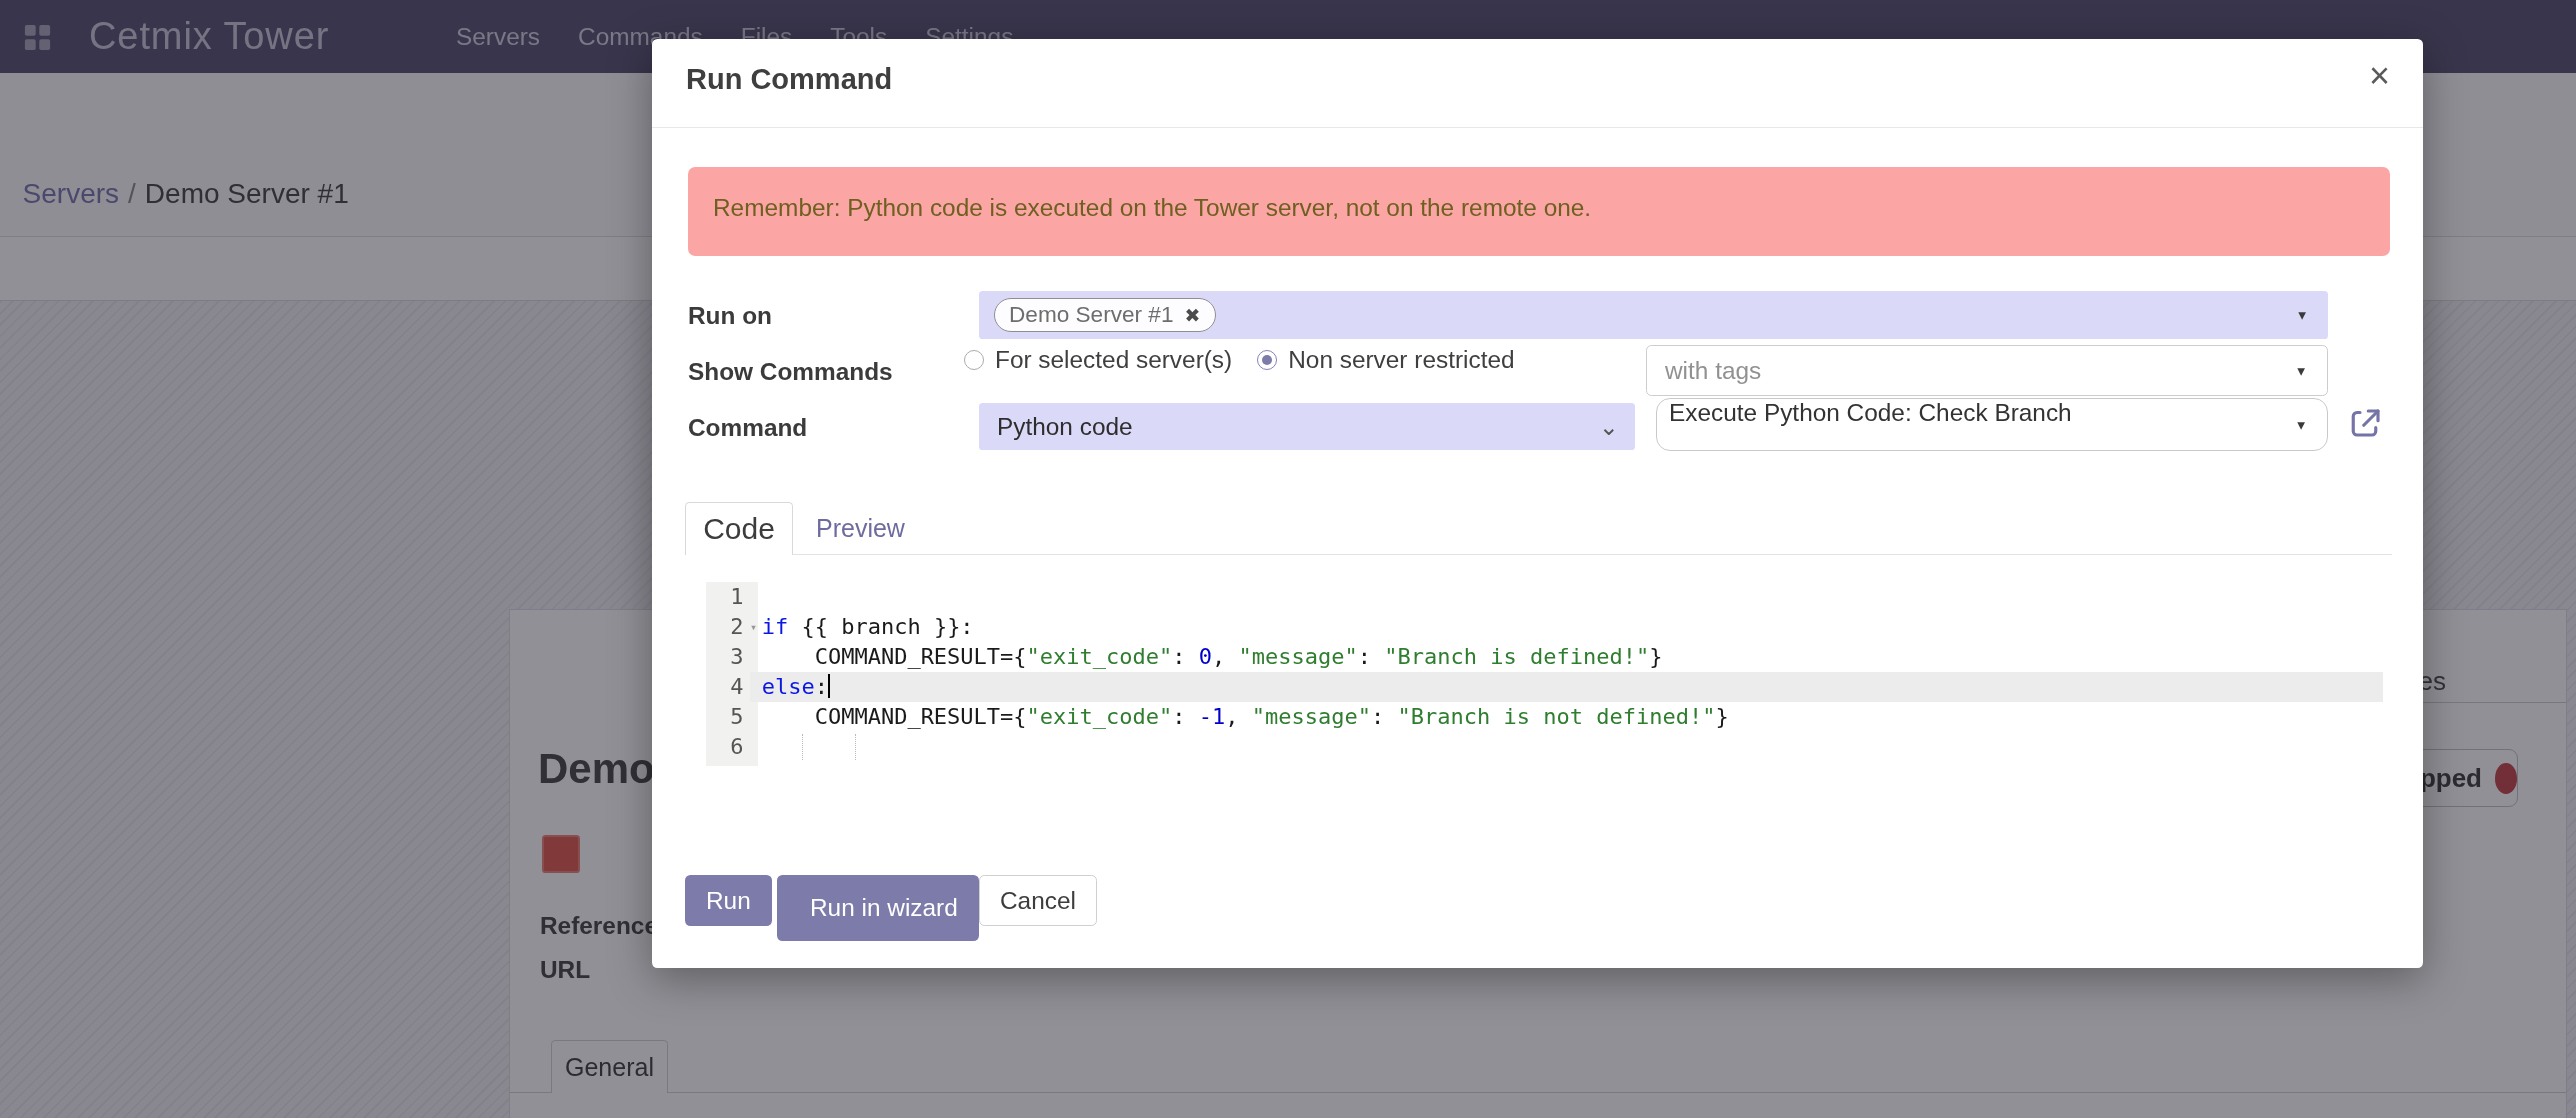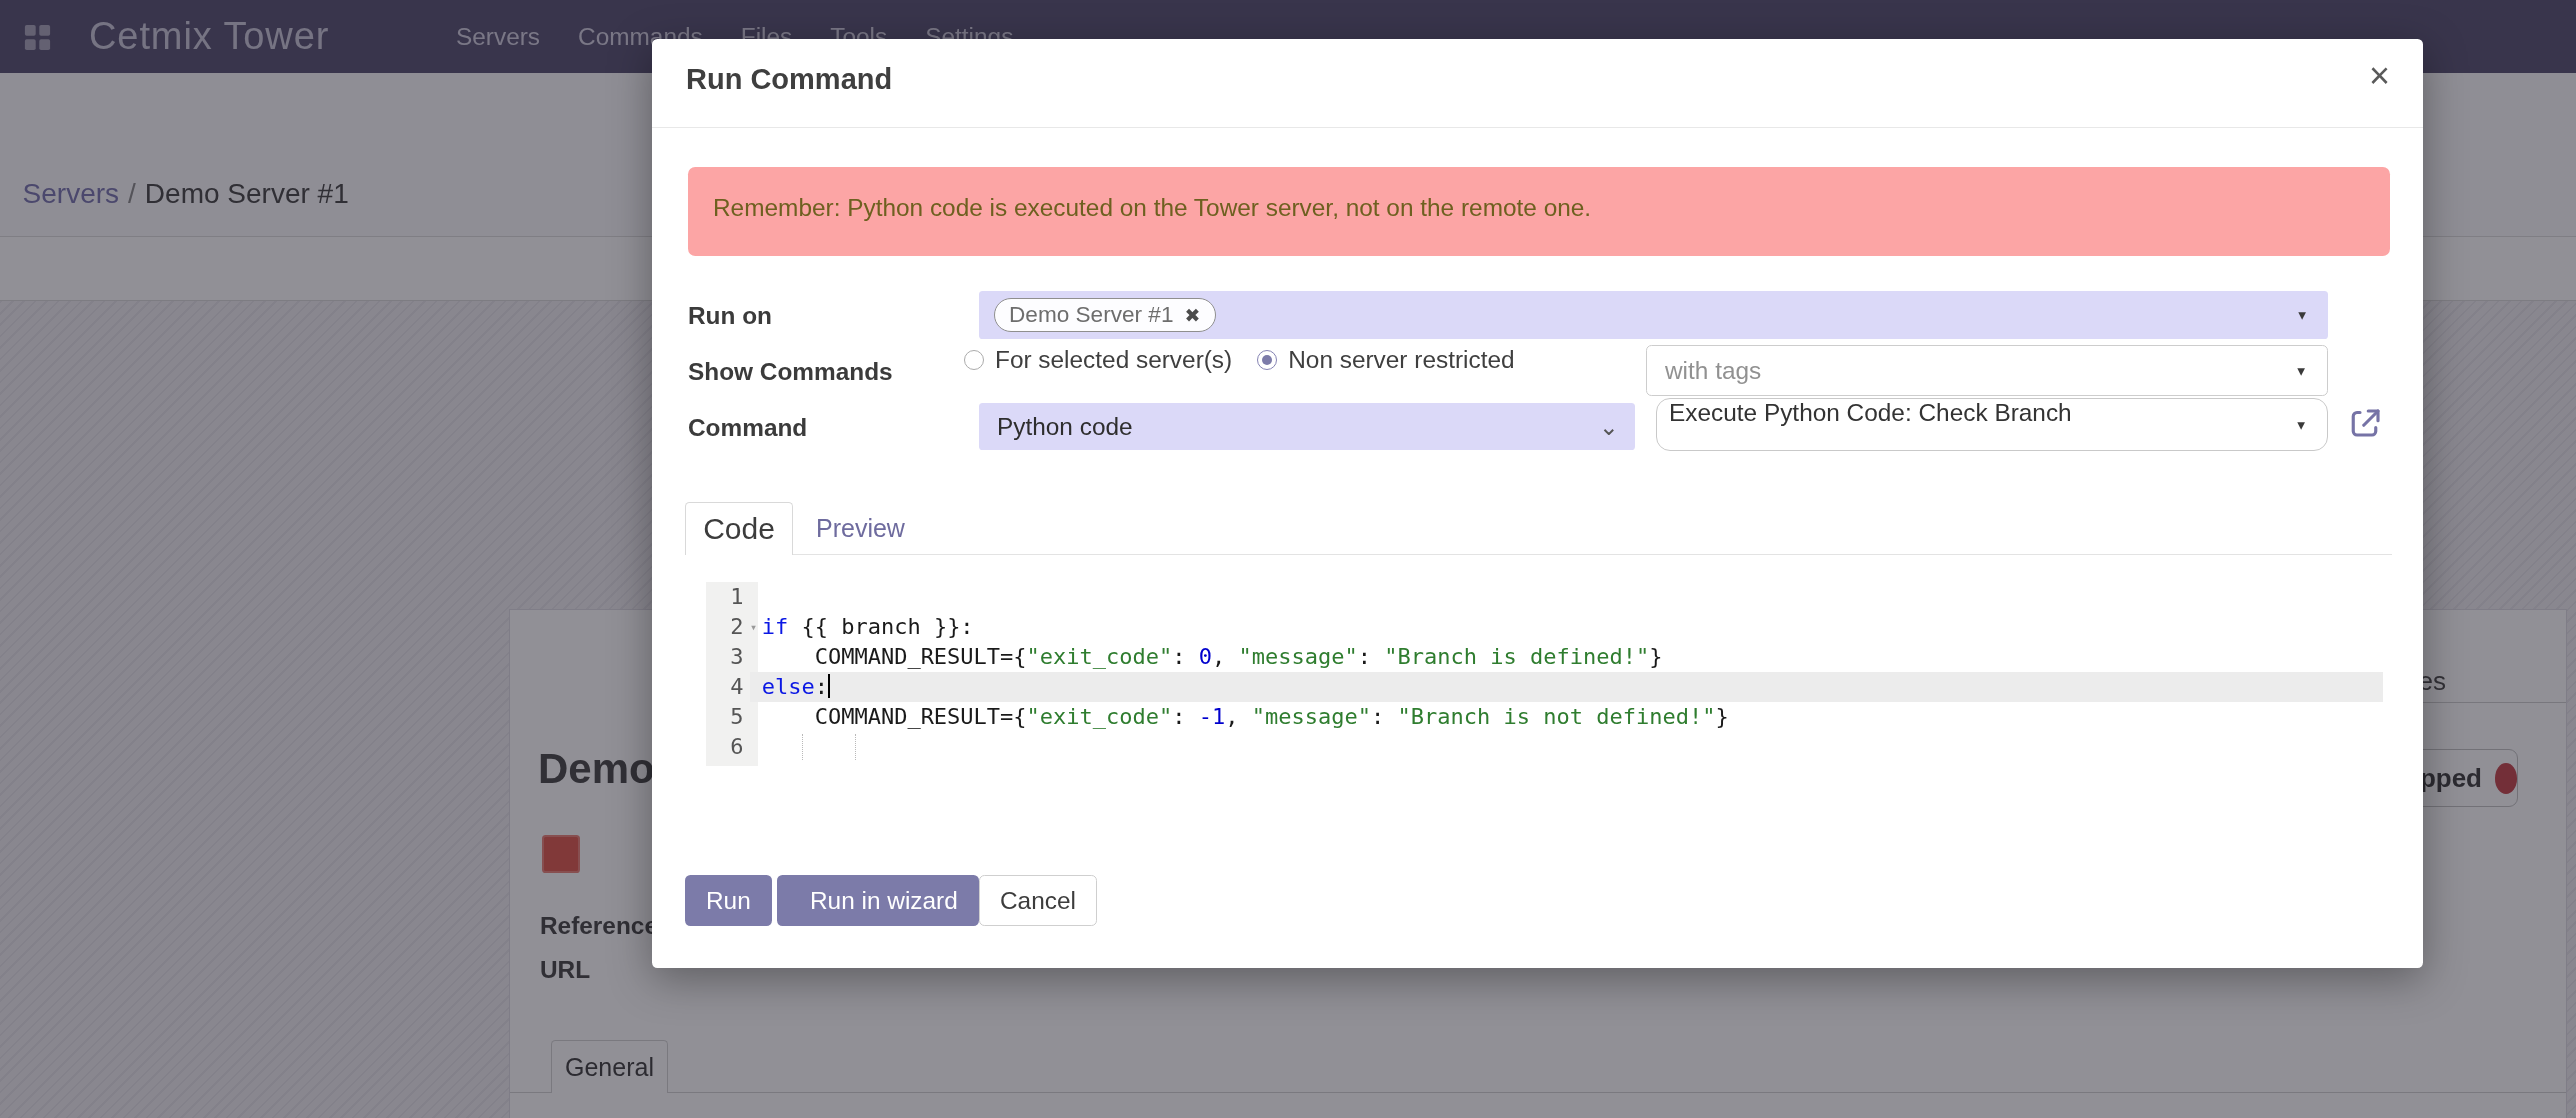--- a/index.html
+++ b/index.html
@@ -118,21 +118,21 @@
   .c-row { position:relative; height:30px; line-height:30px; white-space:pre; padding-left:11.7px; }
   .c-row.active { background:#ececec; }
   .tok-kw { color:#0b18e4; }
   .tok-str { color:#2f7d2f; }
   .tok-num { color:#0000cd; }
   .tok-pl { color:#1a1a1a; }
   .cursor { display:inline-block; width:1.8px; height:23.5px; background:#000; vertical-align:-3.6px; }
   .iguide { position:absolute; top:1.8px; height:26px; width:0; border-left:0.9px dotted #b9b9b9; }
 
   #btn-run { position:absolute; left:33px; top:836px; height:51px; font-size:24.4px; }
-  #btn-run-wizard { position:absolute; left:125px; top:836px; height:51px; font-size:24.4px;padding-left:32px; }
+  #btn-run-wizard { position:absolute; left:125px; top:836px; height:66px; font-size:24.4px;padding-left:32px; }
   #btn-cancel { position:absolute; left:327px; top:836px; height:51px; font-size:24.4px; }
 </style>
 <style>.tok-kw{color:#0b18e4} .tok-str{color:#2f7d2f} .tok-num{color:#0000cd} .tok-pl{color:#1a1a1a}</style></head>
 <body>
 
 <div id="page">
 
   <div id="navbar">
     <svg id="apps-icon" viewBox="0 0 30 30">
       <rect x="1" y="1" width="12" height="12" rx="2" fill="#a9a5bb"></rect>

